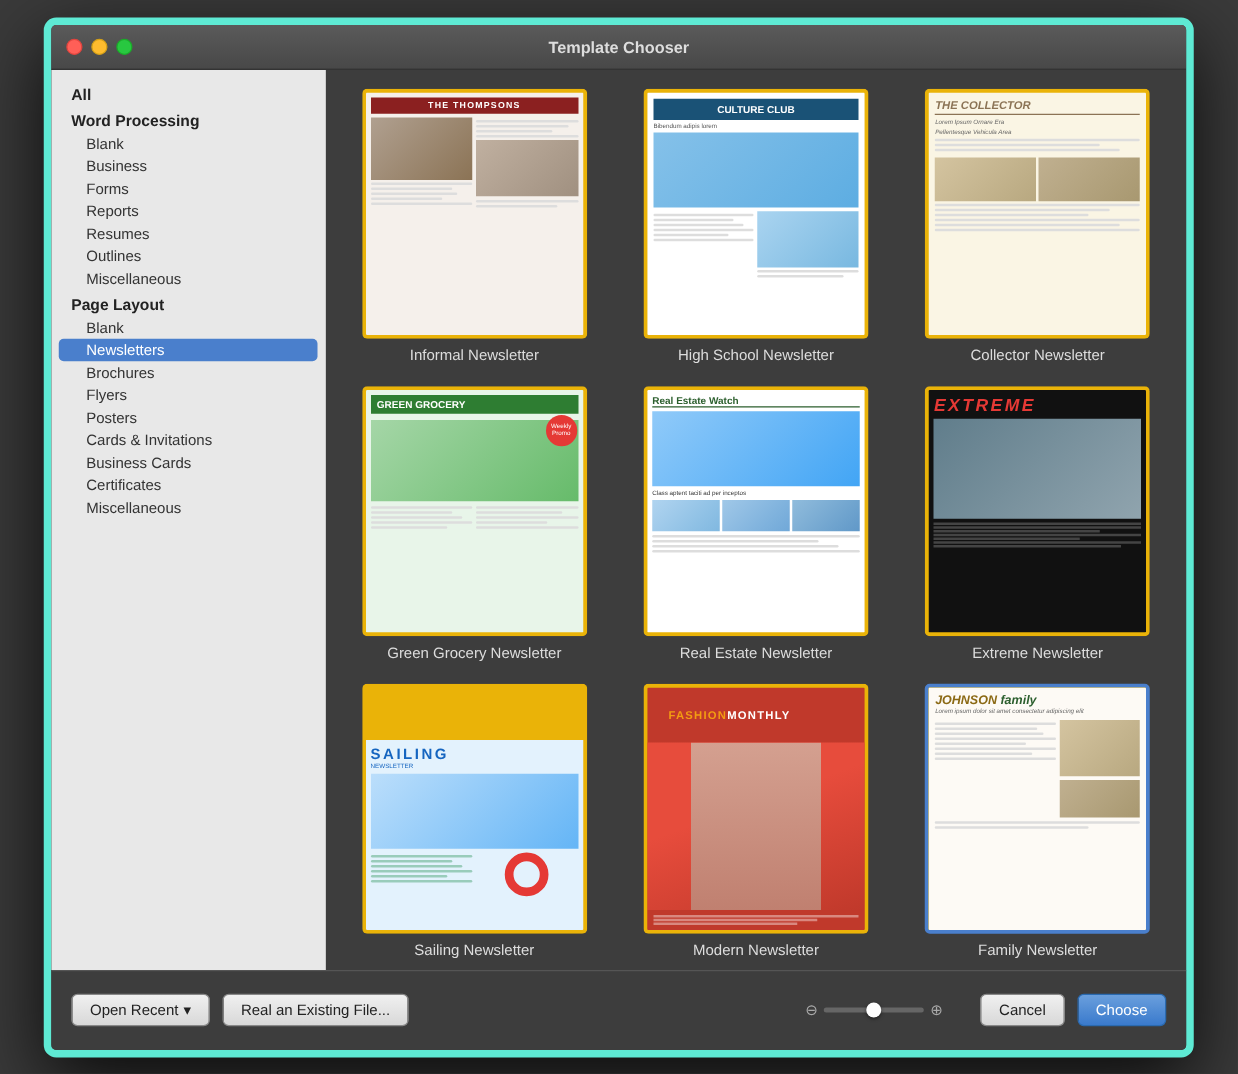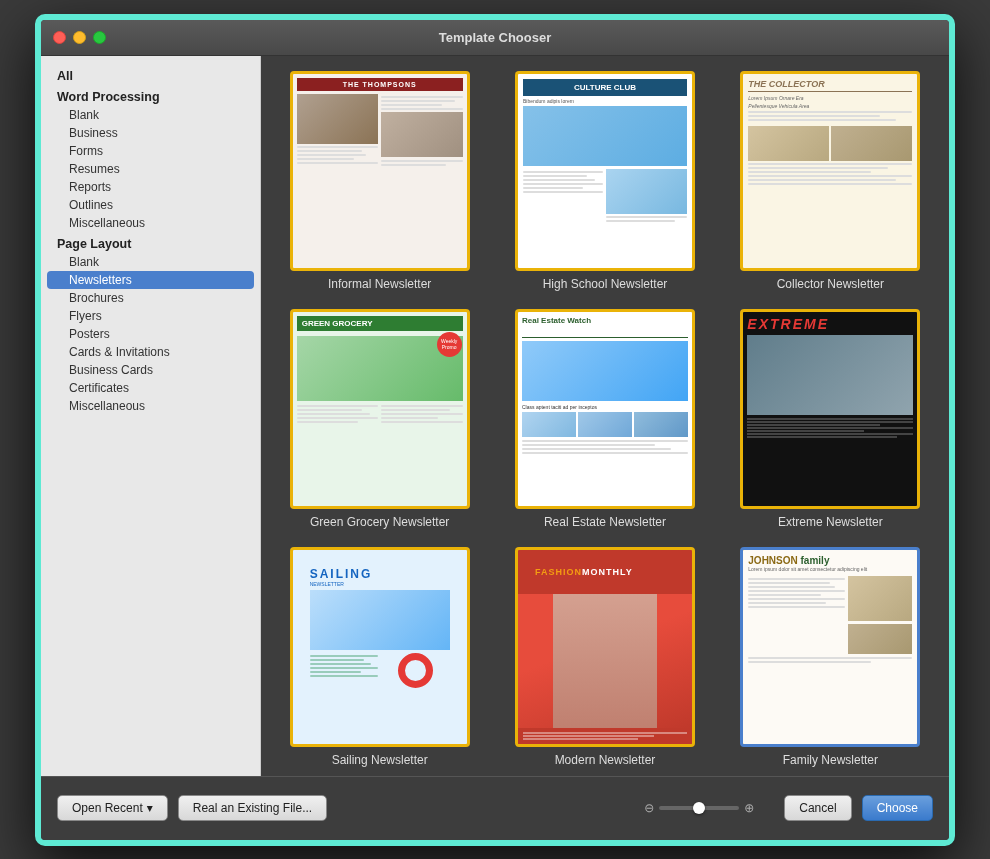--- a/index.html
+++ b/index.html
@@ -95,20 +95,21 @@
       width: 180px;
       height: 200px;
       border-radius: 4px;
       overflow: hidden;
       border: 3px solid transparent;
       position: relative;
       background: #eab308;
     }
     .template-thumb.selected {
       border-color: #4a7fcc;
+      font-style: italic;
     }
     .template-label {
       margin-top: 6px;
       color: #ddd;
       font-size: 12px;
       text-align: center;
     }
     
     .tmpl {
       width: 100%;
@@ -223,21 +224,21 @@
     
     .tmpl-realestate {
       background: white;
       padding: 4px;
     }
     .tmpl-realestate .header {
       font-size: 8px;
       font-weight: bold;
       color: #2c5f2e;
       border-bottom: 1px solid #2c5f2e;
-      padding-bottom: 12px;
+      padding-bottom: 0;
     }
     .tmpl-realestate .photo {
       width: 100%;
       height: 60px;
       background: linear-gradient(135deg, #90caf9, #42a5f5);
       margin: 3px 0;
     }
     
     .tmpl-extreme {
       background: #111;
@@ -253,21 +254,22 @@
     .tmpl-extreme .photo {
       width: 100%;
       height: 70px;
       background: linear-gradient(135deg, #607d8b, #90a4ae);
       margin: 3px 0;
     }
     .tmpl-extreme .text-line { height: 2px; background: #444; margin: 1px 0; }
     
     .tmpl-sailing {
       background: #e3f2fd;
-      padding: 17px;
+      padding: 4px;
+      margin-top: 42px;
     }
     .tmpl-sailing .header {
       font-size: 12px;
       font-weight: 900;
       color: #1565c0;
       letter-spacing: 2px;
     }
     .tmpl-sailing .subheader { font-size: 5px; color: #1565c0; }
     .tmpl-sailing .photo {
       width: 100%;
@@ -395,22 +397,22 @@
 
     <div class="sidebar">
       <div class="sidebar-category">All</div>
 
       <div class="sidebar-category">
         <span>Word Processing</span>
       </div>
       <div class="sidebar-sub">Blank</div>
       <div class="sidebar-sub">Business</div>
       <div class="sidebar-sub">Forms</div>
+      <div class="sidebar-sub">Reports</div>
       <div class="sidebar-sub">Resumes</div>
-      <div class="sidebar-sub">Reports</div>
       <div class="sidebar-sub">Outlines</div>
       <div class="sidebar-sub">Miscellaneous</div>
 
       <div class="sidebar-category">
         <span>Page Layout</span>
       </div>
       <div class="sidebar-sub">Blank</div>
       <div class="sidebar-sub active">Newsletters</div>
       <div class="sidebar-sub">Brochures</div>
       <div class="sidebar-sub">Flyers</div>

